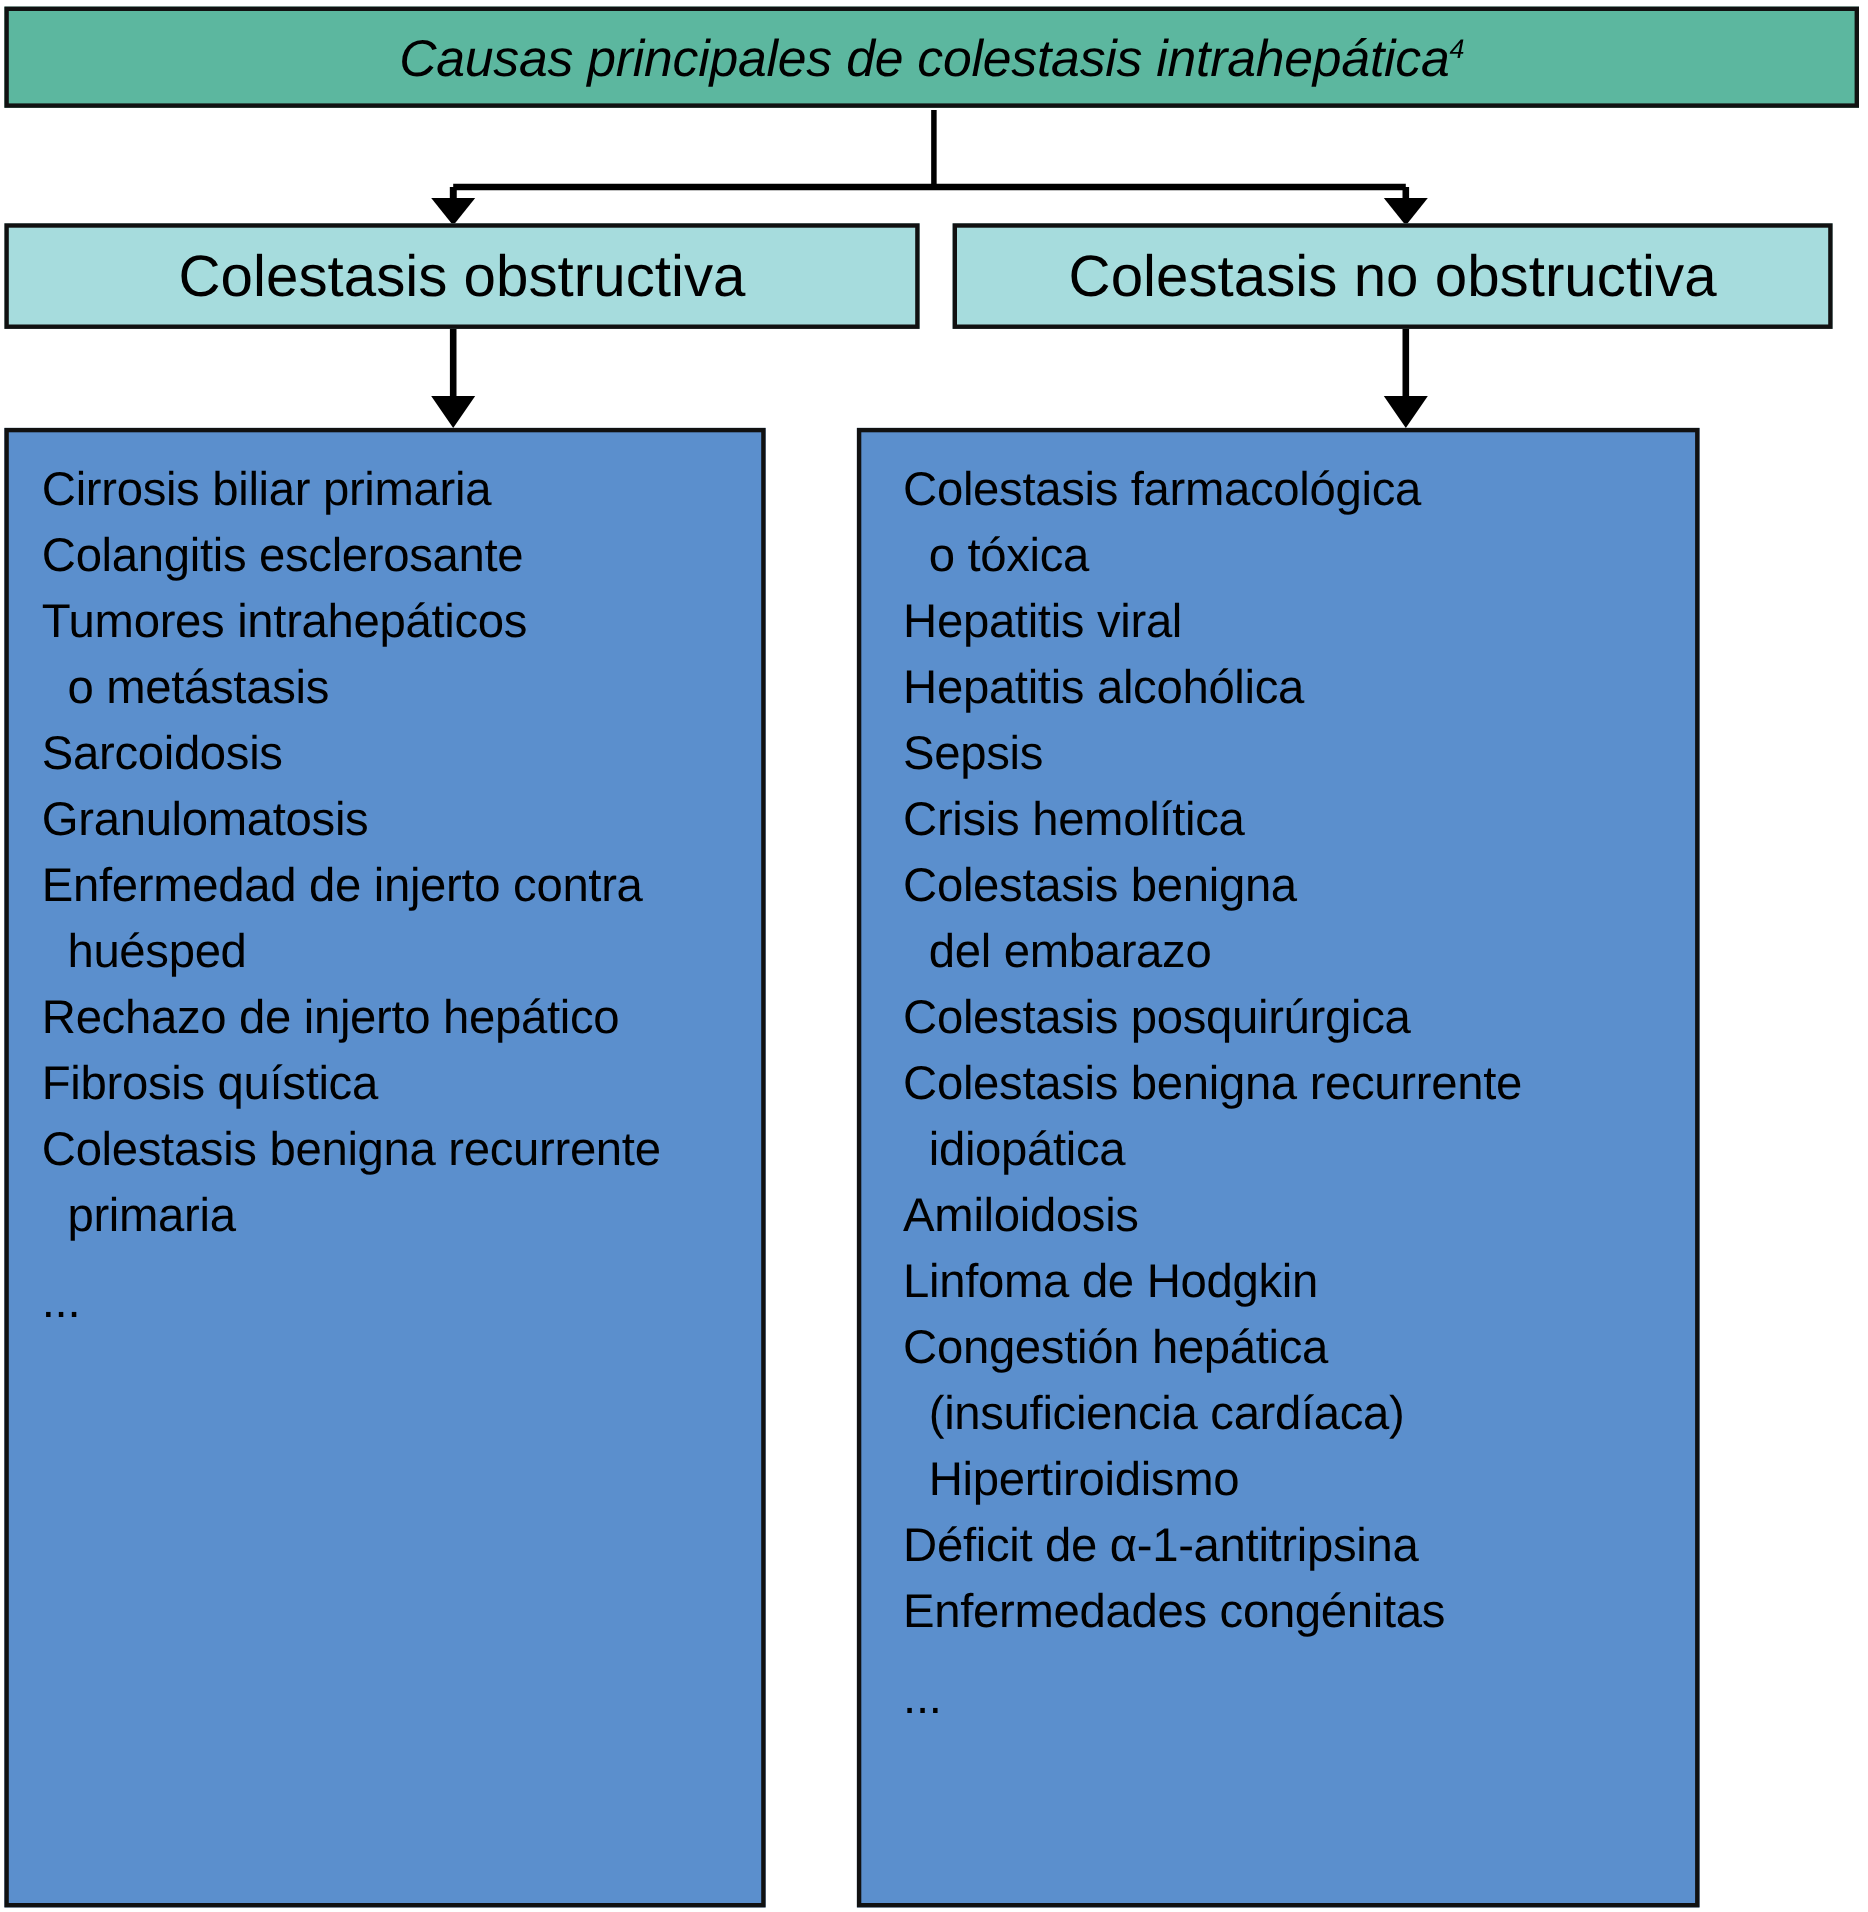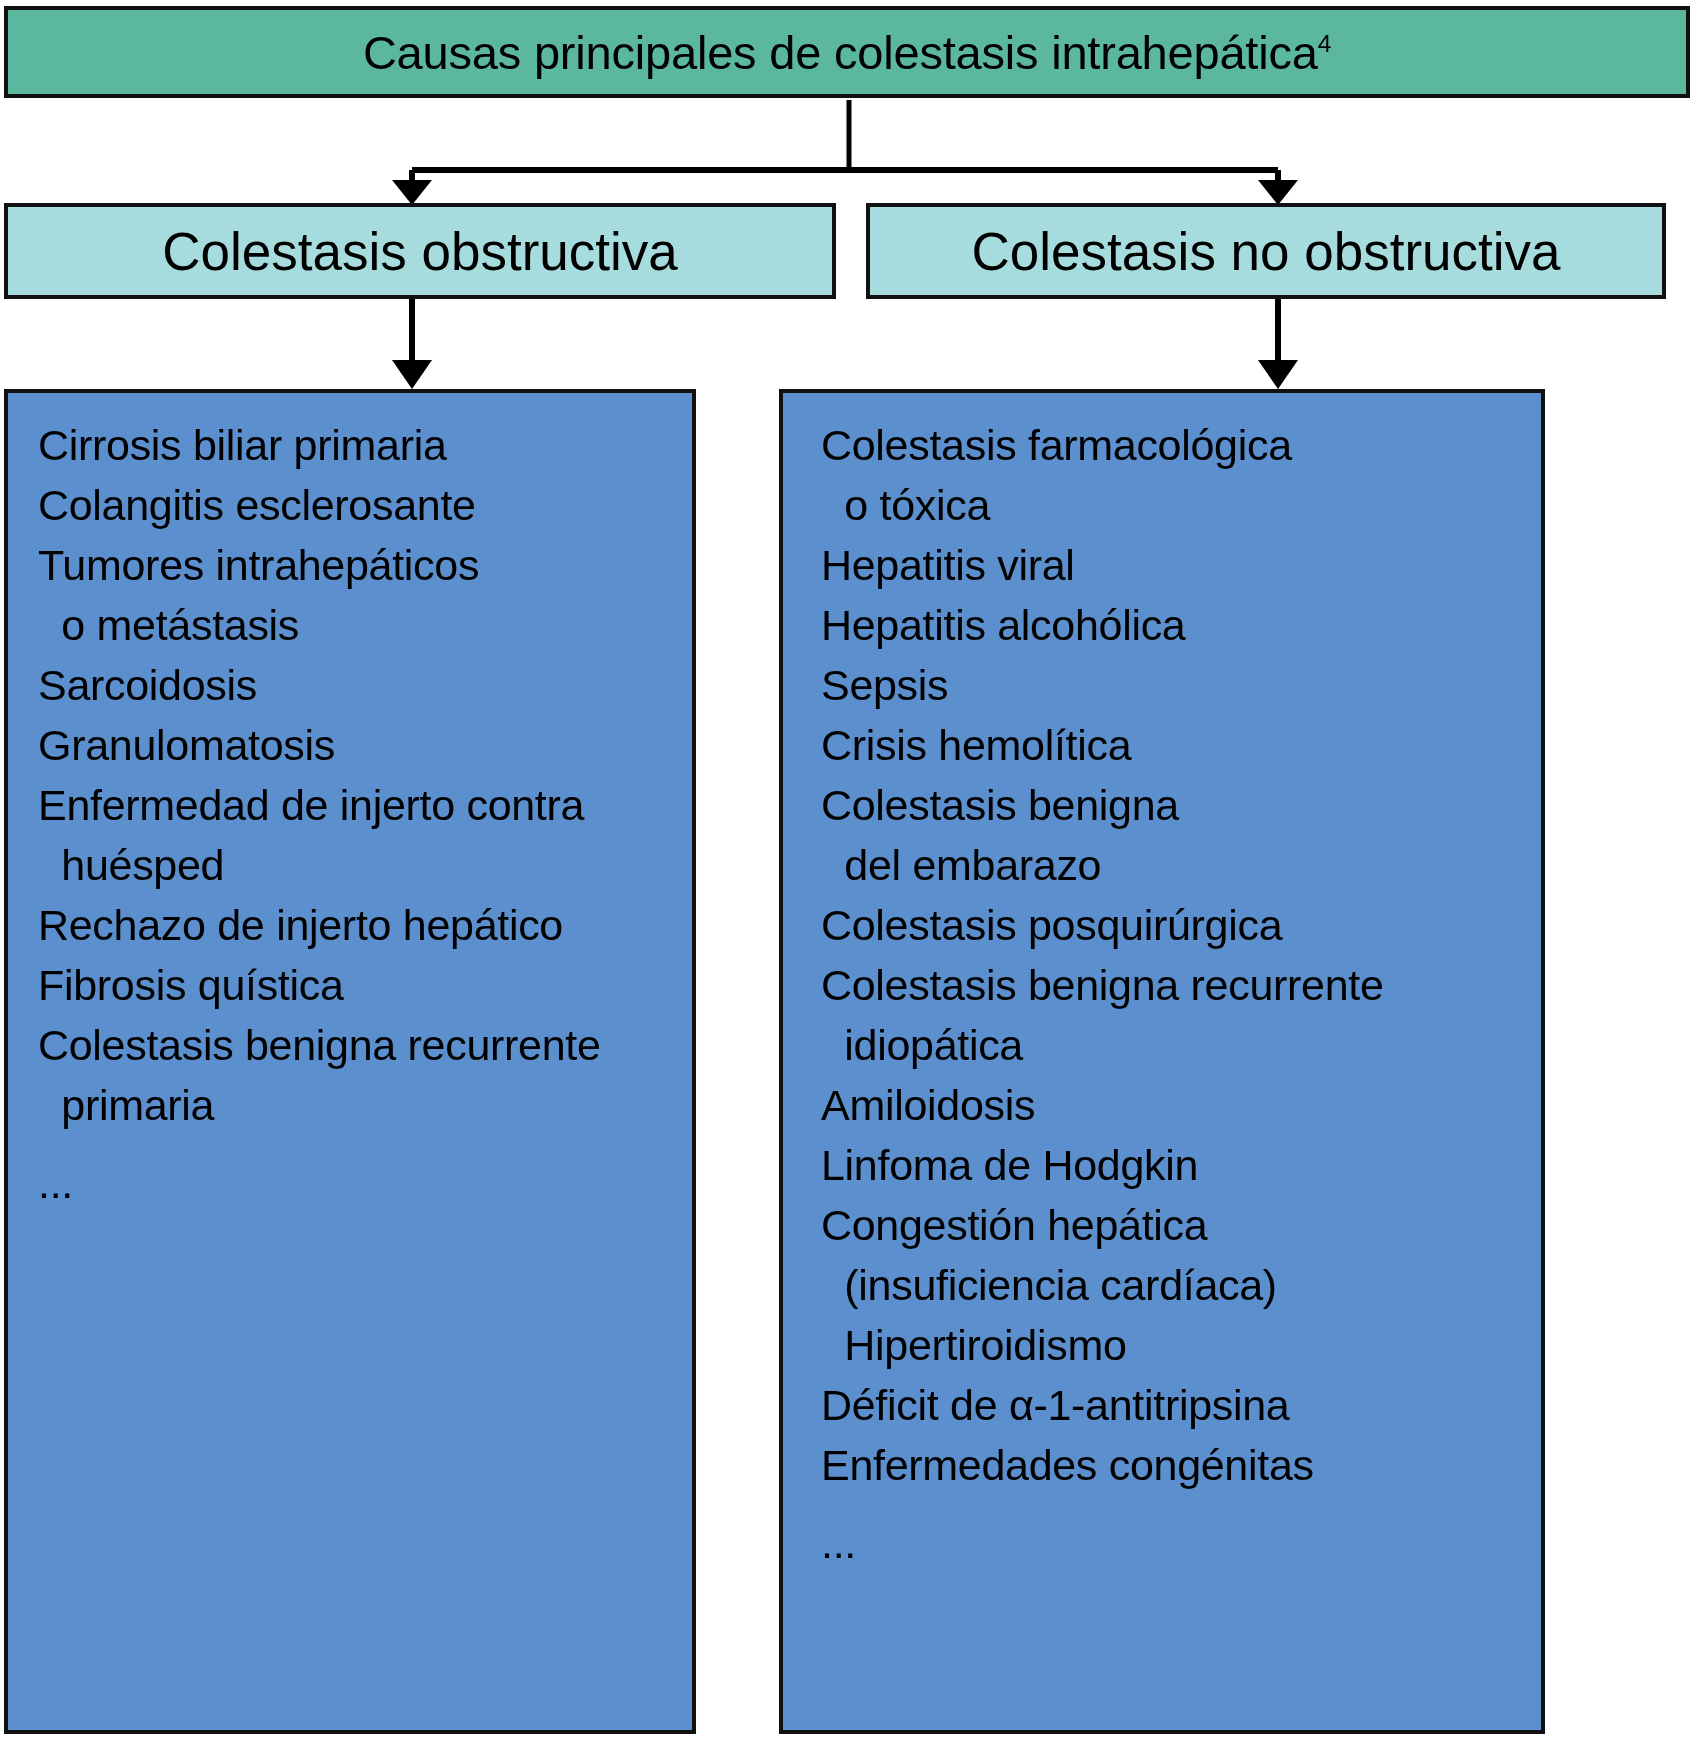--- a/index.html
+++ b/index.html
@@ -22,20 +22,21 @@
     left: 4px;
     top: 6px;
     width: 1686px;
     height: 92px;
     background: #5cb79f;
     border: 4px solid #111111;
     box-sizing: border-box;
     display: flex;
     align-items: center;
     justify-content: center;
+    font-style: italic;
   }
   .header-title {
     font-size: 47px;
     line-height: 1;
     letter-spacing: -0.2px;
     white-space: nowrap;
   }
   .header-title sup {
     font-size: 0.52em;
     vertical-align: super;

